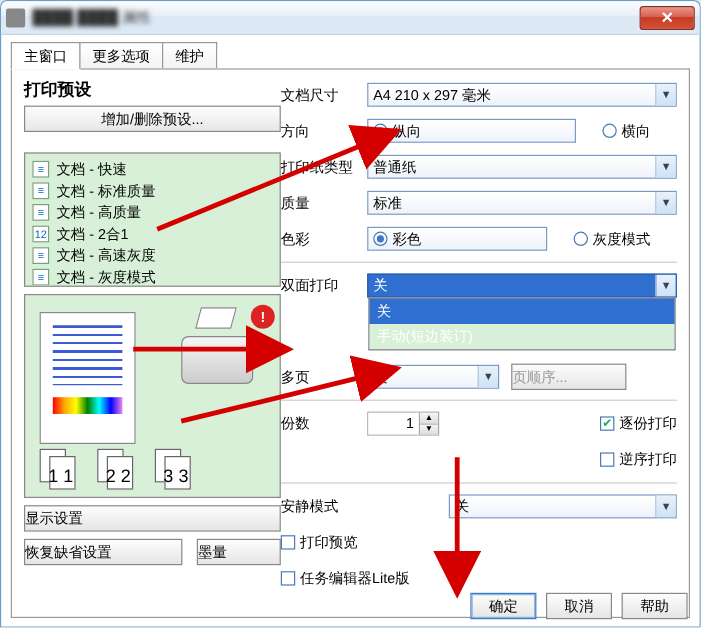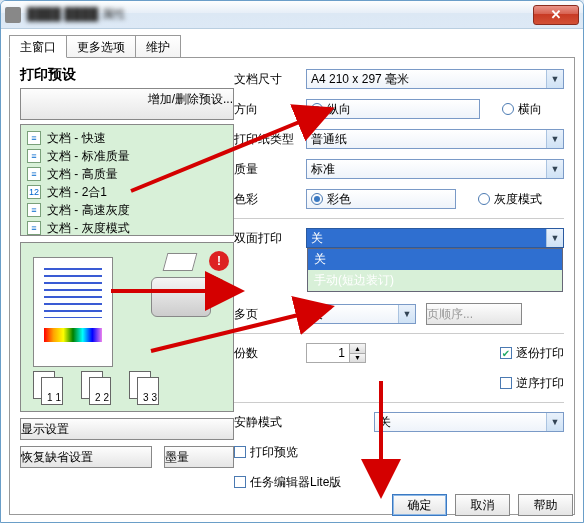--- a/index.html
+++ b/index.html
@@ -11,39 +11,39 @@
   .titlebar .close{width:46px;height:20px;background:linear-gradient(#e9958a,#d7604f 45%,#c83a24 46%,#d35035);border:1px solid #8a2c1e;border-radius:3px;display:flex;align-items:center;justify-content:center;color:#fff;font-weight:bold;font-size:13px}
   .content{position:absolute;top:28px;left:0;right:0;bottom:0;padding:6px 8px}
   .tabbar{display:flex;height:22px}
   .tab{padding:3px 10px 0;border:1px solid #999;border-bottom:none;background:linear-gradient(#fff,#f3f3f3);margin-right:-1px;position:relative}
   .tab.active{background:#fff;z-index:2;border-bottom:1px solid #fff;margin-bottom:-1px}
   .tabpage{border:1px solid #999;background:#fff;height:458px;padding:8px 10px;position:relative}
   .h{font-size:14px;font-weight:bold;margin-bottom:4px}
   .tworow{display:flex;gap:0}
   .leftcol{width:214px}
   .rightcol{flex:1}
-  .wideBtn{width:100%;height:32px;border:1px solid #888;background:linear-gradient(#fdfdfd,#e7e7e7);text-align:right;line-height:20px;margin-bottom:4px}
+  .wideBtn{width:100%;height:22px;border:1px solid #888;background:linear-gradient(#fdfdfd,#e7e7e7);text-align:center;line-height:20px;margin-bottom:17px}
   .presetList{height:112px;background:#d8f0d8;border:1px solid #888;padding:4px 6px;overflow:hidden}
   .presetList .row{display:flex;align-items:center;gap:6px;height:18px}
   .pi{width:14px;height:14px;border:1px solid #7aa07a;background:#fff;display:flex;align-items:center;justify-content:center;font-size:9px;color:#06c}
   .preview{height:170px;background:#d8f0d8;border:1px solid #888;margin-top:6px;position:relative}
   .sheet{position:absolute;left:12px;top:14px;width:80px;height:110px;background:#fff;border:1px solid #888}
   .sheet .lines{position:absolute;top:10px;left:10px;right:10px;height:50px;background:repeating-linear-gradient(#3a5bd4 0 2px,#fff 2px 7px)}
   .sheet .rainbow{position:absolute;left:10px;right:10px;top:70px;height:14px;background:linear-gradient(90deg,red,orange,yellow,green,cyan,blue,violet)}
   .printer{position:absolute;right:14px;top:10px;width:74px;height:64px}
   .printer .body{width:60px;height:40px;background:linear-gradient(#f5f5f5,#ccc);border:1px solid #888;border-radius:6px;position:absolute;bottom:0;left:6px}
   .printer .tray{width:30px;height:18px;background:#fff;border:1px solid #888;position:absolute;top:0;left:20px;transform:skewX(-15deg)}
   .printer .gar{position:absolute;top:14px;right:-4px;color:#0a0;font-size:22px;font-weight:bold}
   .alert{position:absolute;top:8px;right:4px;width:20px;height:20px;border-radius:50%;background:#d22;color:#fff;display:flex;align-items:center;justify-content:center;font-weight:bold}
   .thumbs{position:absolute;left:12px;right:12px;bottom:6px;display:flex;gap:18px}
   .thumb{width:30px;height:34px;position:relative}
   .thumb .a,.thumb .b{position:absolute;width:22px;height:28px;border:1px solid #666;background:#fff}
   .thumb .a{left:0;top:0}
   .thumb .b{left:8px;top:6px}
-  .thumb .n{position:absolute;right:2px;bottom:2px;font-size:10px}
+  .thumb .n{position:absolute;right:2px;bottom:2px;font-size:15px}
   .btnrow{display:flex;gap:12px;margin-top:6px}
   .btn{height:22px;border:1px solid #888;background:linear-gradient(#fdfdfd,#e5e5e5);flex:1;line-height:20px}
   .frow{display:flex;align-items:center;min-height:26px;margin-bottom:4px}
   .flab{width:72px}
   .sel{flex:1;height:20px;border:1px solid #7a9ac7;background:linear-gradient(#fff,#eef3fa);display:flex;align-items:flex-end;padding:0 4px;position:relative}
   .sel .dar{position:absolute;right:0;top:0;bottom:0;width:17px;background:linear-gradient(#e9f1fb,#cfe2f5);border-left:1px solid #aac3e0;display:flex;align-items:center;justify-content:center;font-size:9px;color:#345}
   .radio{display:inline-flex;align-items:center;margin-right:22px}
   .radio .d{width:12px;height:12px;border:1px solid #4b7ab2;border-radius:50%;margin-right:4px;display:flex;align-items:center;justify-content:center}
   .radio.sel .d::after{content:"";width:6px;height:6px;border-radius:50%;background:#3b79c2}
   .chk{display:inline-flex;align-items:center}

